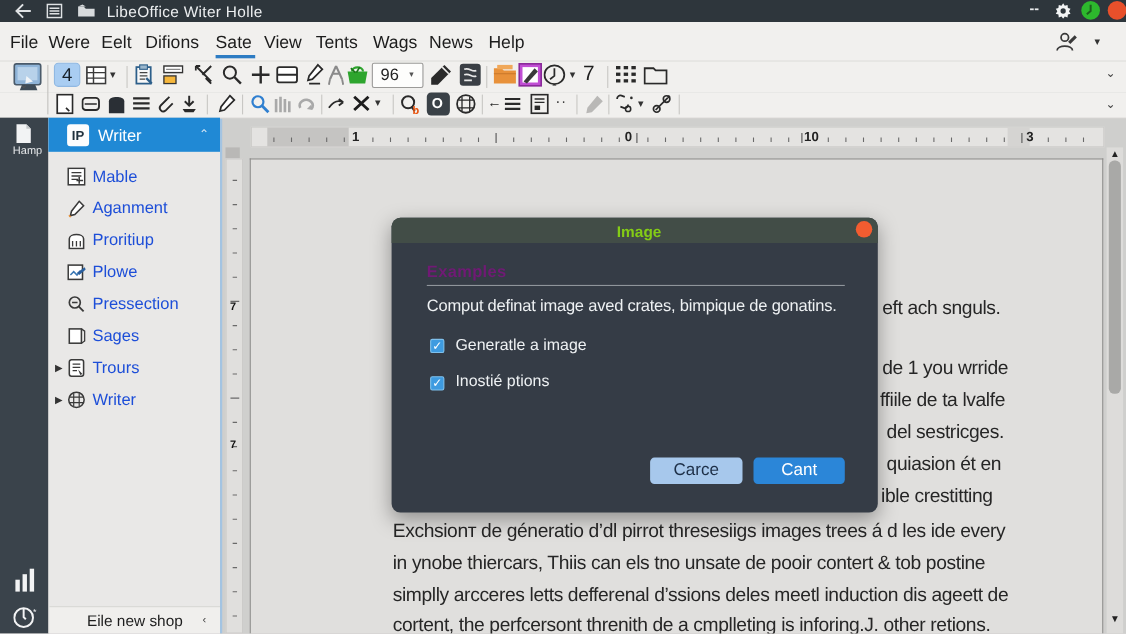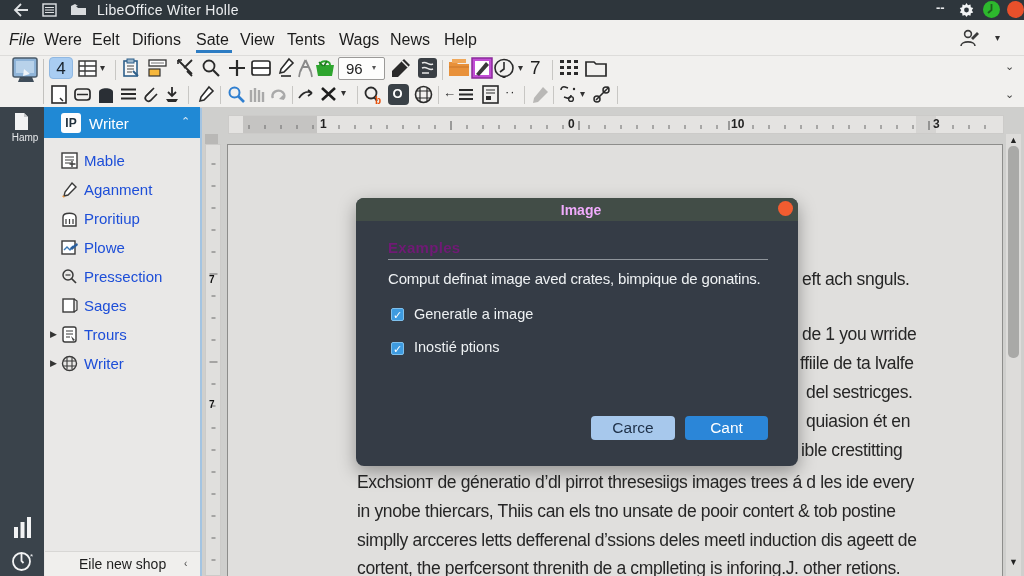--- a/index.html
+++ b/index.html
@@ -39,21 +39,21 @@
 
   .doctext { position:absolute; font-size:17.5px; color:#262626; white-space:nowrap; letter-spacing:-0.35px; }
 
   
   #sbtrack { left:1006px; top:134px; width:15px; height:442px; background:#dddcda; }
   #sbthumb { left:1008px; top:146px; width:11px; height:212px; background:#a9a9a7; border-radius:5px; }
 
   
   #dialog { left:356px; top:198px; width:442px; height:268px; background:#353c46; border-radius:8px; box-shadow:0 6px 18px rgba(0,0,0,0.35); }
   #dlgtitle { left:356px; top:198px; width:442px; height:23px; background:#424d47; border-radius:8px 8px 0 0; }
-  #dlgtitle span { position:absolute; left:8px; right:0; top:4px; text-align:center; color:#f0abfc; font-size:14px; font-weight:bold; }
+  #dlgtitle span { position:absolute; left:8px; right:0; top:4px; text-align:center; color:#84cc16; font-size:14px; font-weight:bold; }
   #dlgclose { left:778px; top:201px; width:15px; height:15px; border-radius:50%; background:#f25c30; }
   .dlg-h { left:388px; top:239px; font-size:15px; font-weight:bold; color:#701a75; letter-spacing:0.3px; }
   #dlgdiv { left:388px; top:259px; width:380px; height:1px; background:#8f959b; }
   .dlg-p { left:388px; top:270px; font-size:15px; color:#eef1f3; letter-spacing:-0.2px; }
   .cbx { width:13px; height:13px; background:#3e9be0; border:1px solid #7fc0ec; border-radius:2px; color:#fff; font-size:11px; text-align:center; line-height:12px; }
   .cblabel { position:absolute; font-size:14.5px; color:#eef1f3; letter-spacing:0; }
   .btn { position:absolute; top:416px; height:24px; border-radius:4px; font-size:15.5px; text-align:center; line-height:24px; }
   #btn1 { left:591px; width:84px; background:#a7c8ec; color:#1e3048; }
   #btn2 { left:685px; width:83px; background:#2b86d8; color:#ffffff; }
 </style>
@@ -79,21 +79,21 @@
       <circle cx="7.5" cy="8" r="2.4" fill="#2e363c"></circle>
     </svg>
   <span class="abs" style="left:983px; top:1px; width:17px; height:17px; border-radius:50%; background:#2db82d;"></span>
   <svg class="abs" style="left:987px; top:4px;" width="9" height="11" viewBox="0 0 9 11">
       <path d="M4.5 0 L4.5 6 L1 9" stroke="#1d5f1d" stroke-width="1.8" fill="none"></path>
     </svg>
   <span class="abs" style="left:1007px; top:1px; width:17px; height:17px; border-radius:50%; background:#e8502b;"></span>
 </div>
 
 <div class="abs" id="menubar"></div>
-<span class="menuitem" style="left:9px;font-style:italic;">File</span>
+<span class="menuitem" style="left:9px;">File</span>
 <span class="menuitem" style="left:44px;">Were</span>
 <span class="menuitem" style="left:92px;">Eelt</span>
 <span class="menuitem" style="left:132px;">Difions</span>
 <span class="menuitem" style="left:196px;">Sate</span>
 <span class="menuitem" style="left:240px;">View</span>
 <span class="menuitem" style="left:287px;">Tents</span>
 <span class="menuitem" style="left:339px;">Wags</span>
 <span class="menuitem" style="left:390px;">News</span>
 <span class="menuitem" style="left:444px;">Help</span>
 <div class="abs" style="left:196px; top:50px; width:36px; height:2.5px; background:#2d7cc3;"></div>

